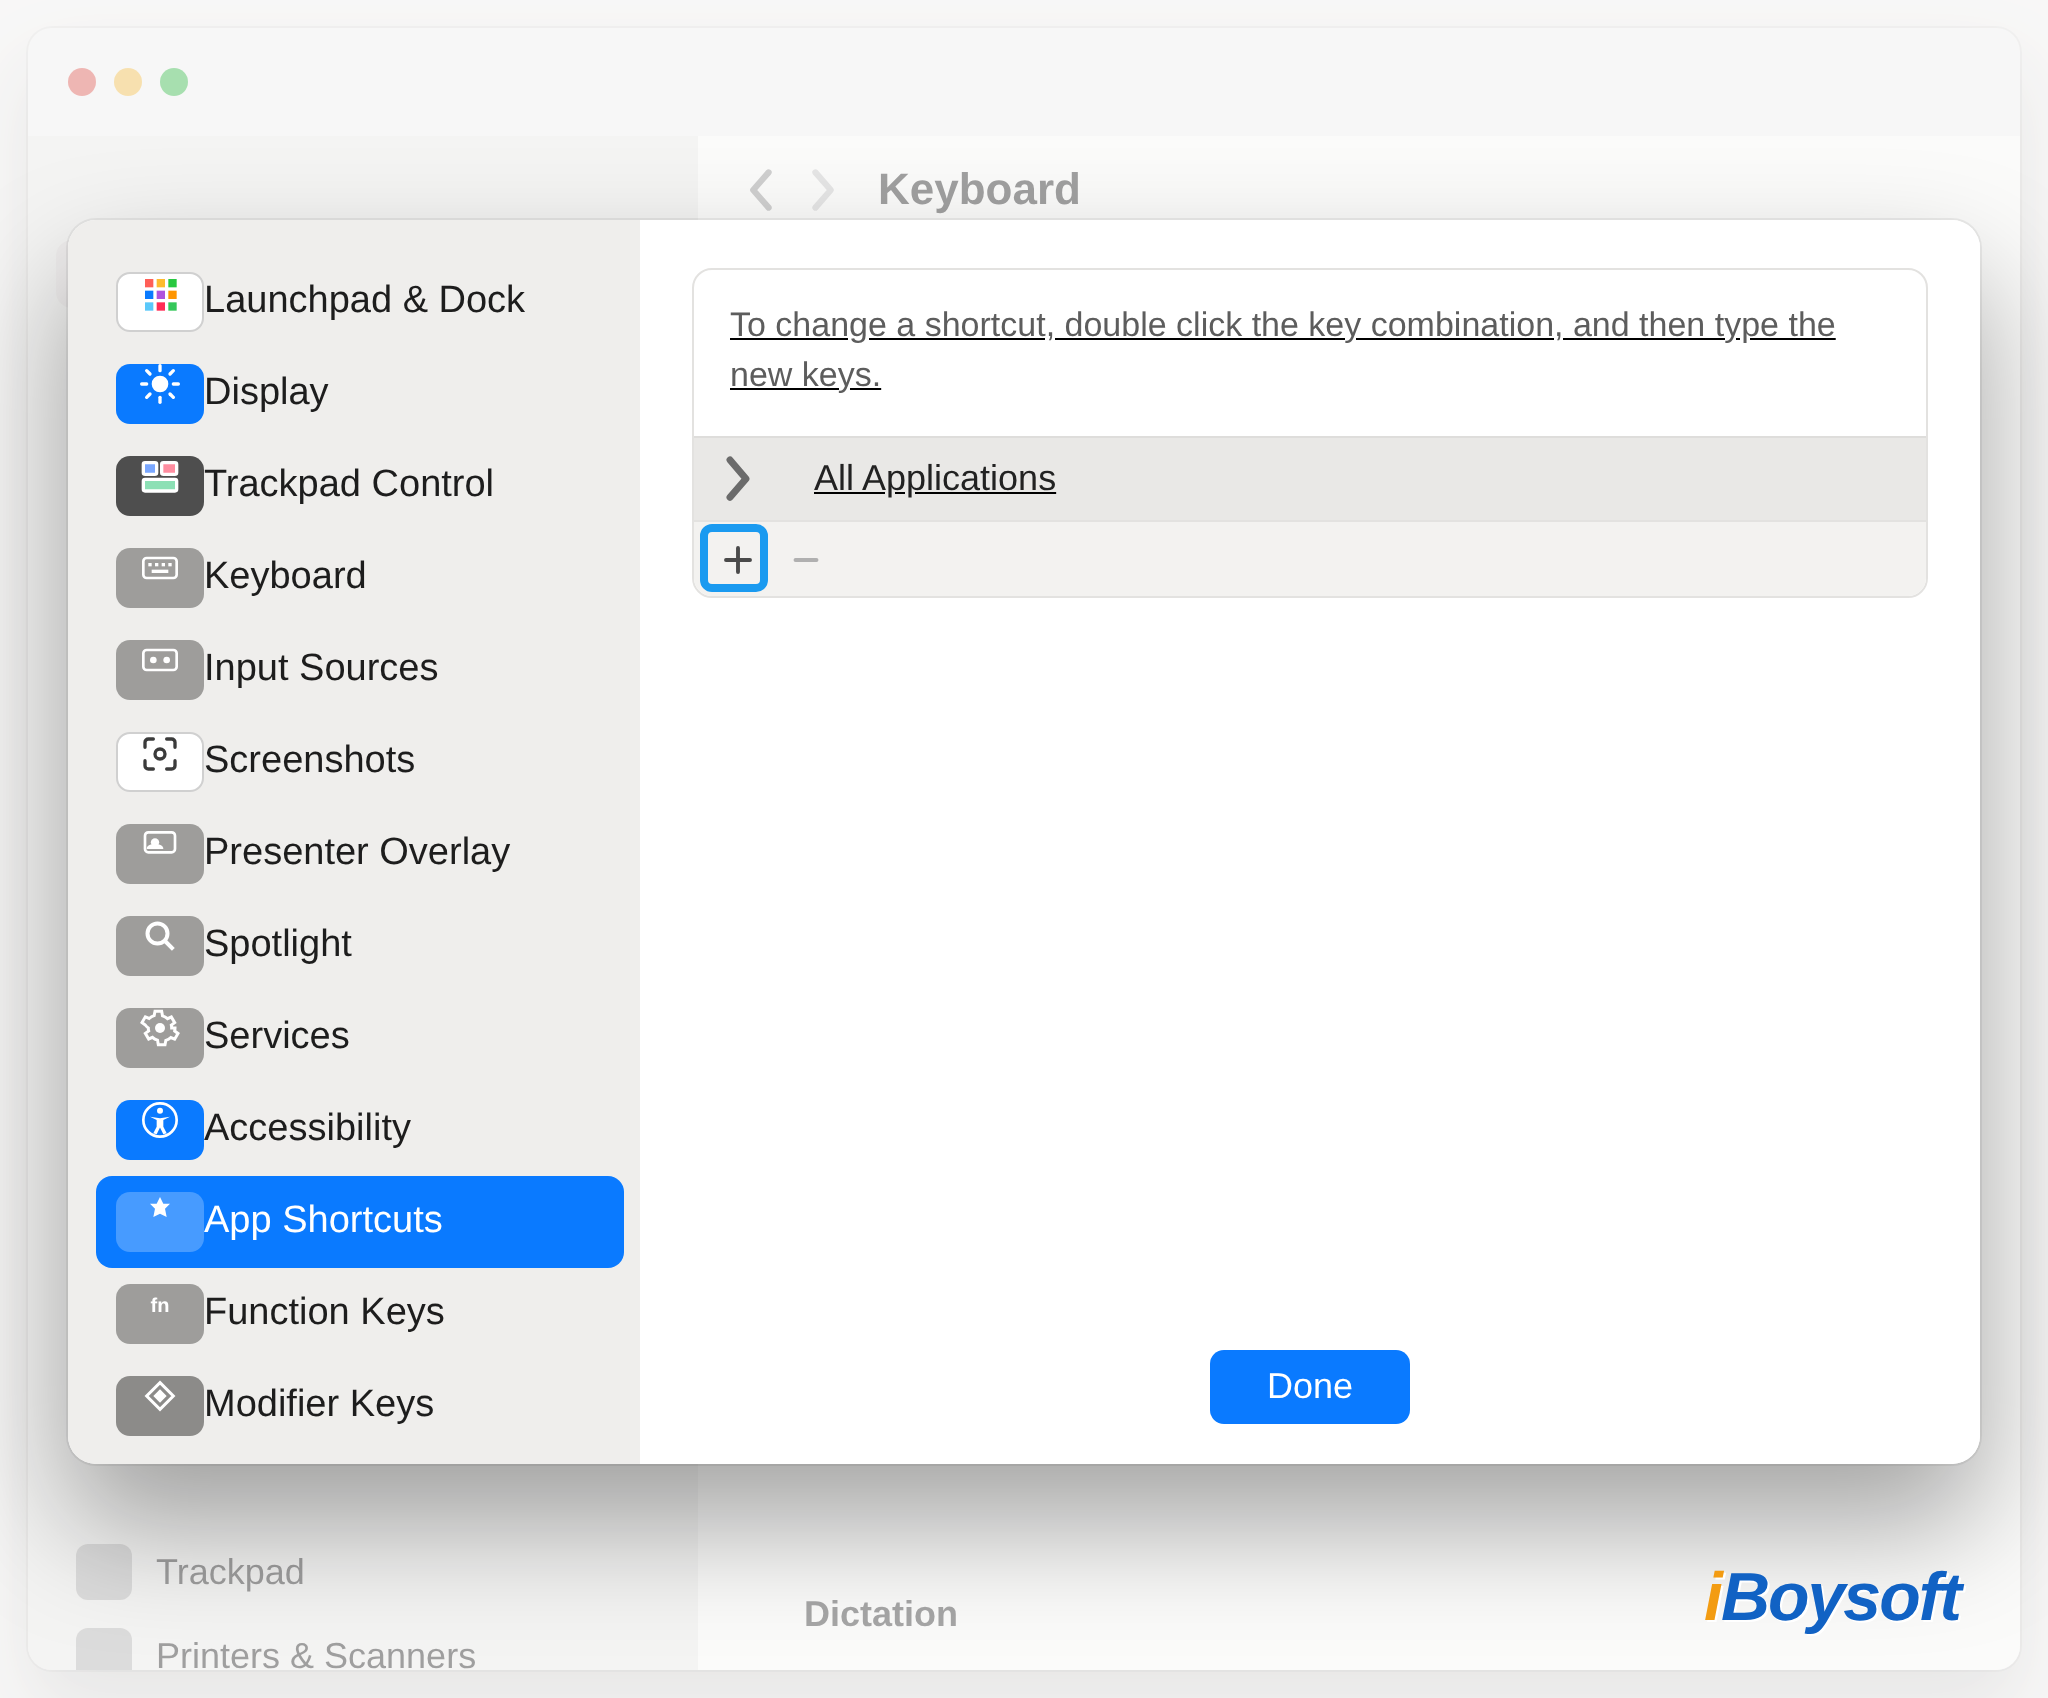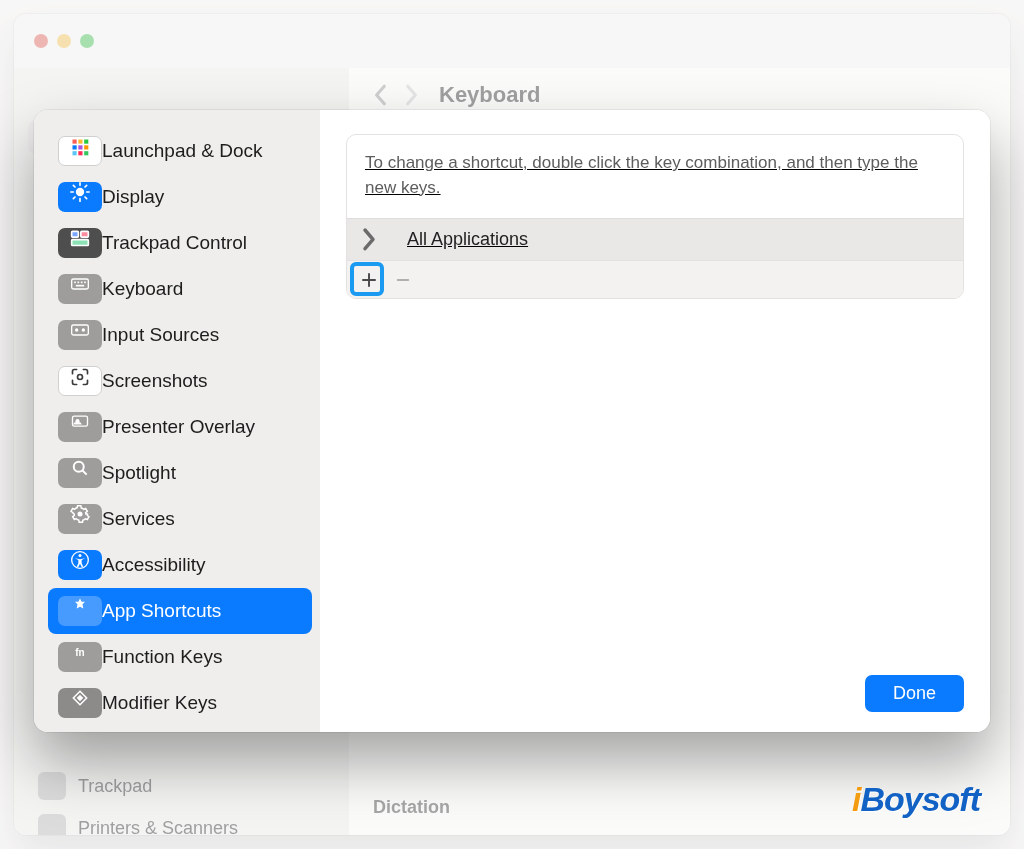--- a/index.html
+++ b/index.html
@@ -35,21 +35,21 @@
   .bg-sidelist { margin-top: 10px; display:flex; flex-direction:column; gap:2px;}
   .bg-sideitem { height:40px; border-radius:8px; display:flex; align-items:center; gap:12px; padding:0 10px; color:#3a3a3a; font-size:18px;}
   .bg-sideicon { width:28px; height:28px; border-radius:6px; background:#b6b5b3; display:flex; align-items:center; justify-content:center;}
   .bg-main { flex:1; background:#f3f2f0; padding: 0 24px; }
   .bg-header-inner{ display:flex; align-items:center; gap:20px; padding-top:14px;}
   .bg-nav { display:flex; gap:14px; color:#9a9a9a;}
   .bg-title { font-size:22px; font-weight:700; color:#3b3b3b;}
   .bg-label { color:#525252; font-size:18px; margin-top:28px;}
   .bg-row { display:flex; gap:80px;}
   .bg-dict { margin-top: 640px; }
-  .bg-dict h4{font-size:18px; font-weight:700; color:#4a4a4a; margin-bottom:14px;}
+  .bg-dict h4{font-size:18px; font-weight:700; color:#4a4a4a; margin-bottom:14px;margin-left:29px;}
   .bg-dict-body{display:flex; gap:18px; align-items:flex-start;}
   .bg-mic{width:28px; height:40px; opacity:.4; margin-top:2px;}
   .bg-dict p{color:#8a8a8a; font-size:15px; line-height:1.4; max-width:440px;}
 
   
   .dim { position:absolute; inset:0; background:rgba(255,255,255,0.35); }
 
   
   .sheet {
     position:absolute; left:34px; top:110px; width:956px; height:622px;
@@ -71,21 +71,21 @@
   .sheet-main { flex:1; background:#fff; padding:24px 26px 20px 26px; display:flex; flex-direction:column;}
   .info-box { border:1px solid #e3e2e0; border-radius:10px; overflow:hidden;text-decoration:underline; }
   .info-text { padding:16px 18px 18px 18px; color:#5d5d5d; font-size:17px; line-height:1.45;}
   .group-row { height:42px; background:#e9e8e6; border-top:1px solid #dedddb; display:flex; align-items:center; padding:0 14px; gap:30px; font-size:18px; color:#222;}
   .chev { width:16px; color:#6b6b6b;}
   .footer-row { height:38px; background:#f3f2f0; border-top:1px solid #e3e2e0; display:flex; align-items:center; padding:0 8px; gap:6px;}
   .sq-btn { width:28px; height:28px; border-radius:5px; display:flex; align-items:center; justify-content:center; color:#555; font-size:22px; line-height:1;}
   .sq-btn.minus{color:#b8b8b8;}
   .add-highlight { position:absolute; border:4px solid #1a9af0; border-radius:6px; pointer-events:none;}
 
-  .sheet-footer { margin-top:auto; display:flex; justify-content:flex-end;}
+  .sheet-footer { margin-top:auto; display:flex; justify-content:center;}
   .done-btn { background:#0a7aff; color:#fff; border:none; border-radius:7px; font-size:18px; padding:8px 28px; cursor:default;}
 
   
   .watermark { position:absolute; right:44px; bottom:30px; font-size:34px; font-weight:900; font-style:italic; color:#1162c4; letter-spacing:-1px; text-shadow:1px 1px 0 #fff;}
   .watermark span.dot{color:#f39c12;}
 </style>
 </head>
 <body>
 
 <div class="backdrop">

